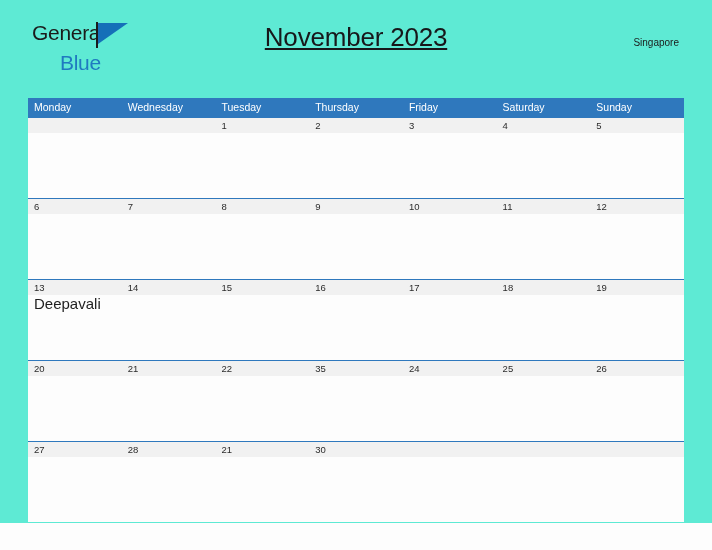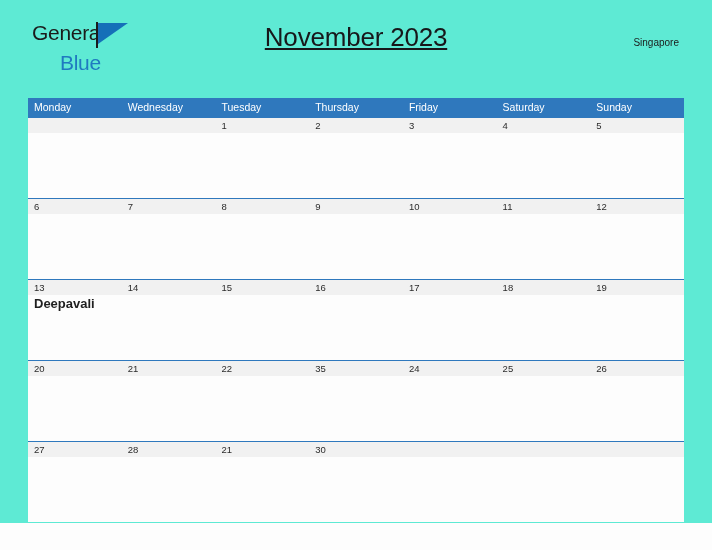--- a/index.html
+++ b/index.html
@@ -142,26 +142,25 @@
     height: 65px;
     background: #fdfdfd;
   }
   .eventcell {
     flex: 1 1 0;
     padding-left: 6px;
     padding-top: 3px;
     box-sizing: border-box;
   }
   .event {
-    font-size: 13px;
+    font-size: 15px;
     color: #1f1f1f;
     line-height: 11px;
     font-family: "Liberation Sans", sans-serif;
     white-space: nowrap;
-    font-weight: bold;
   }
 </style>
 </head>
 <body>
 
 <div class="page">
 
   <div class="header">
 
     <div class="logo">

